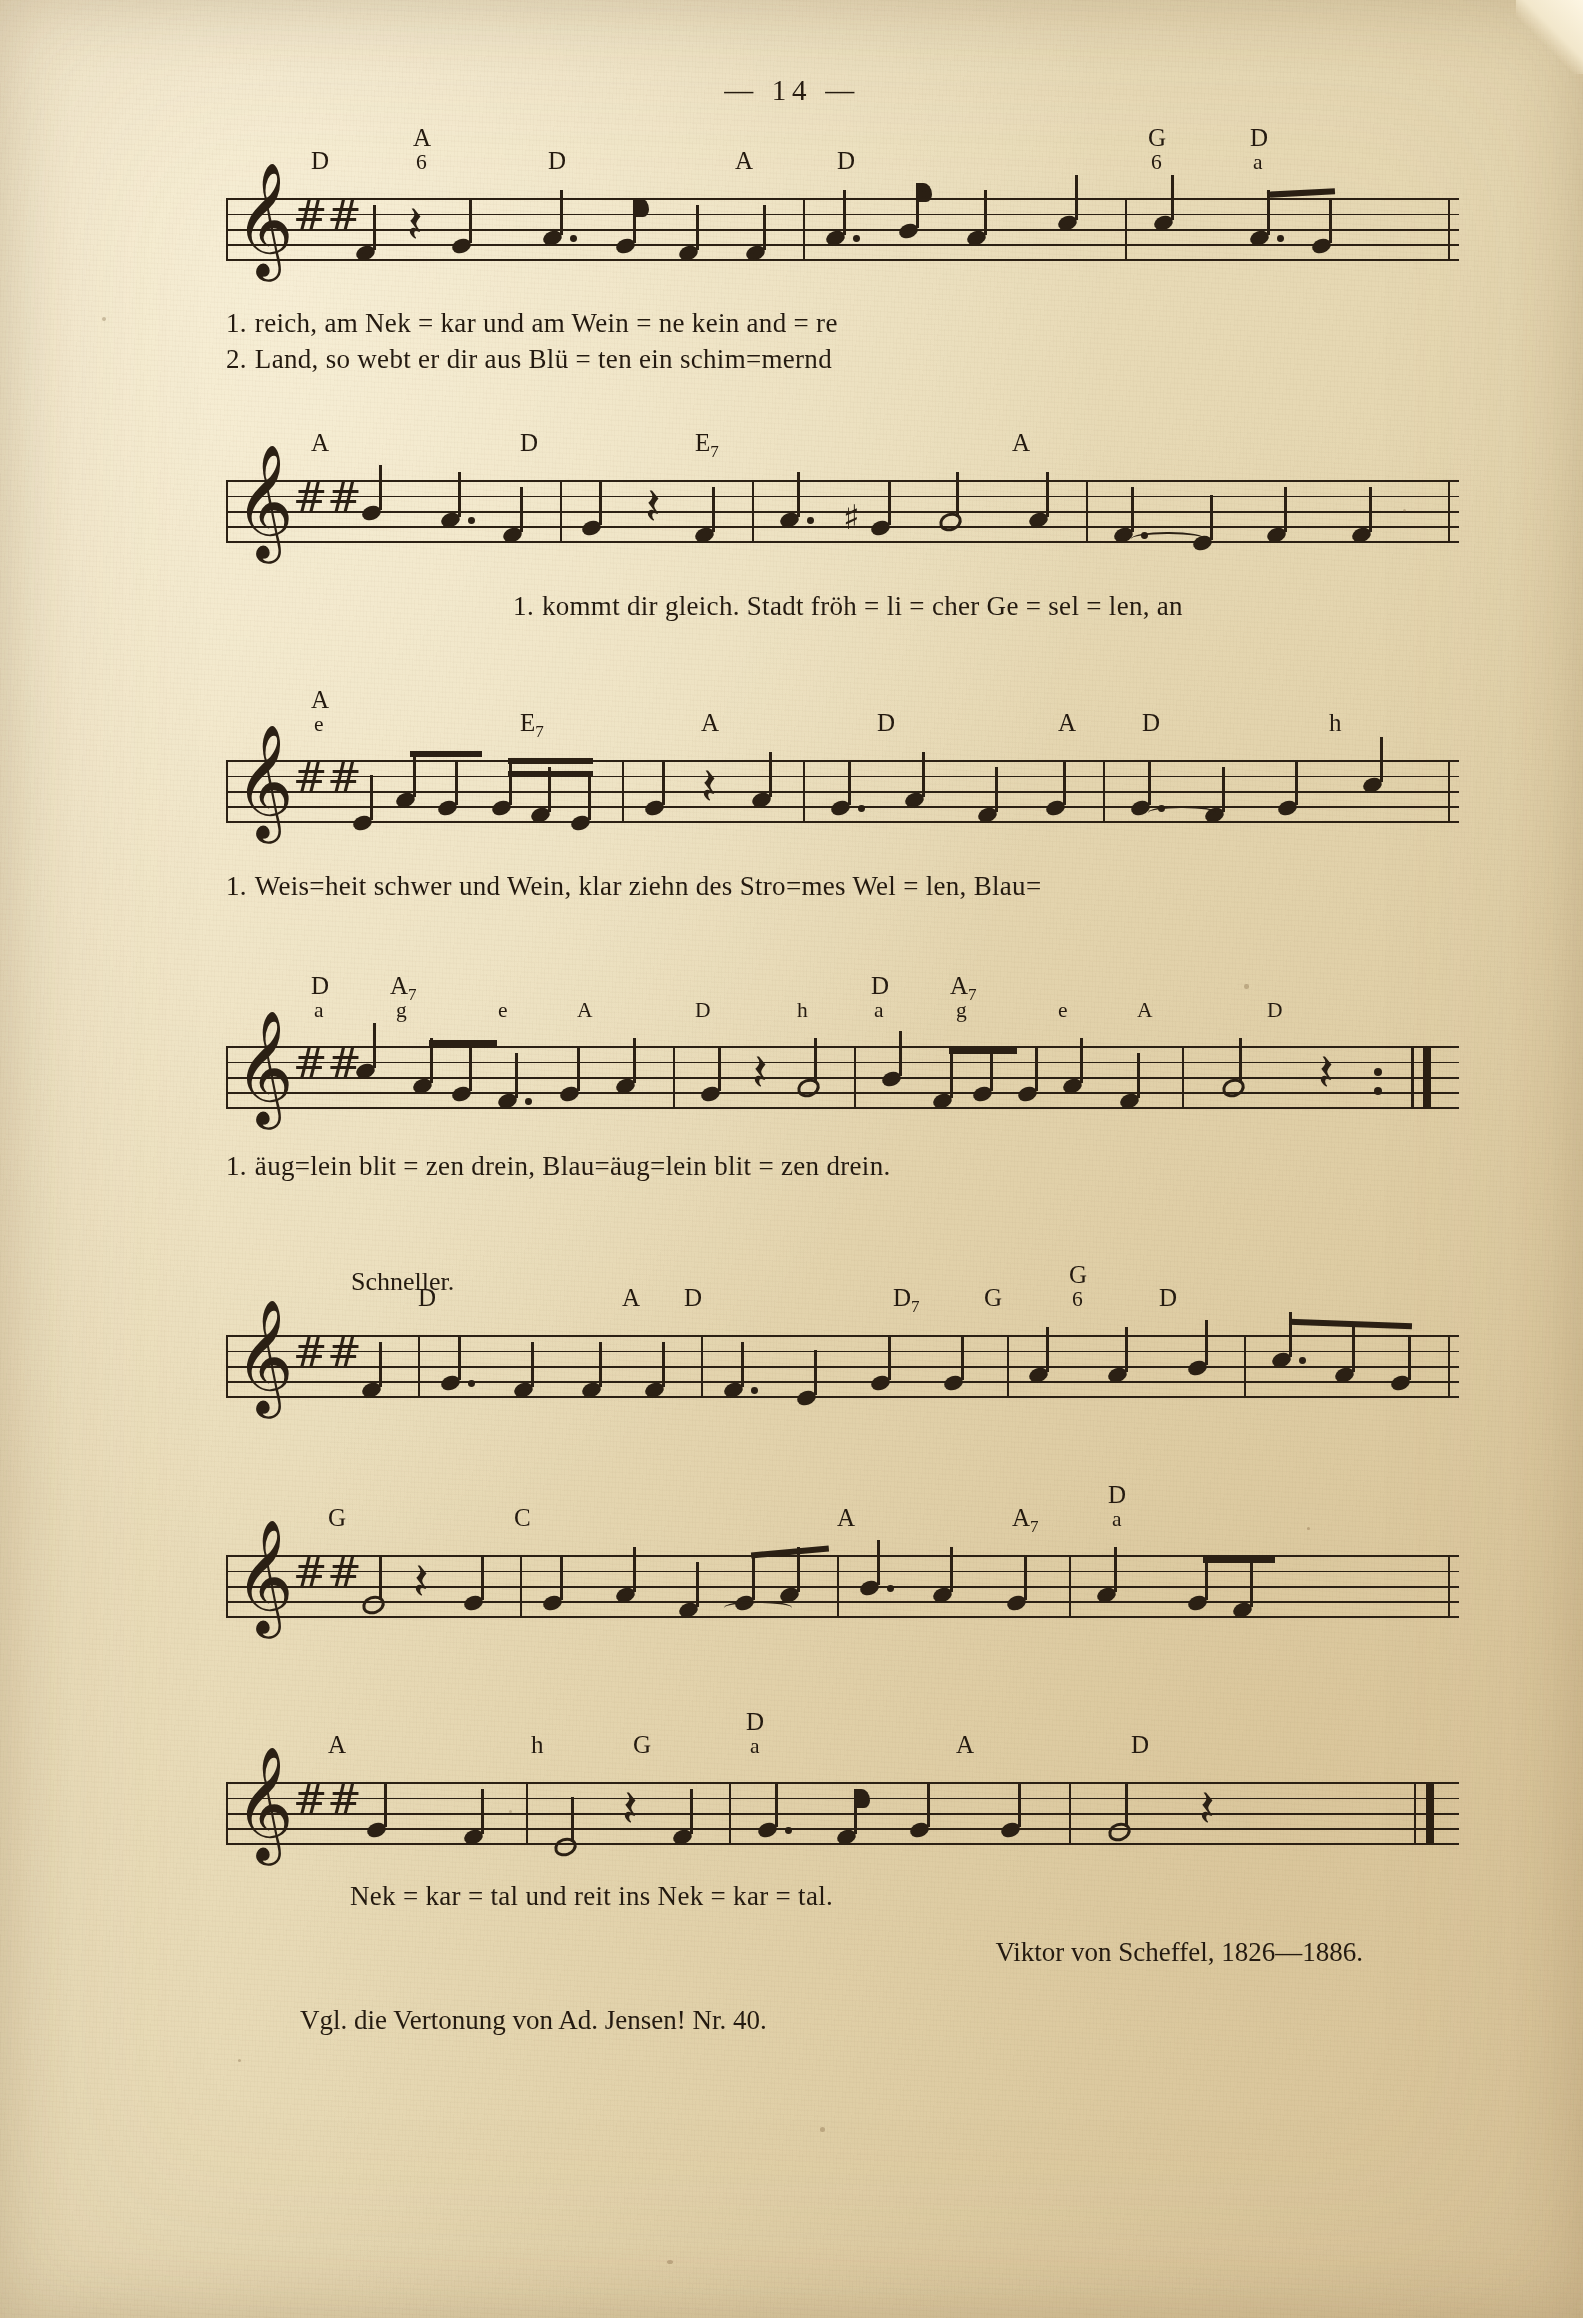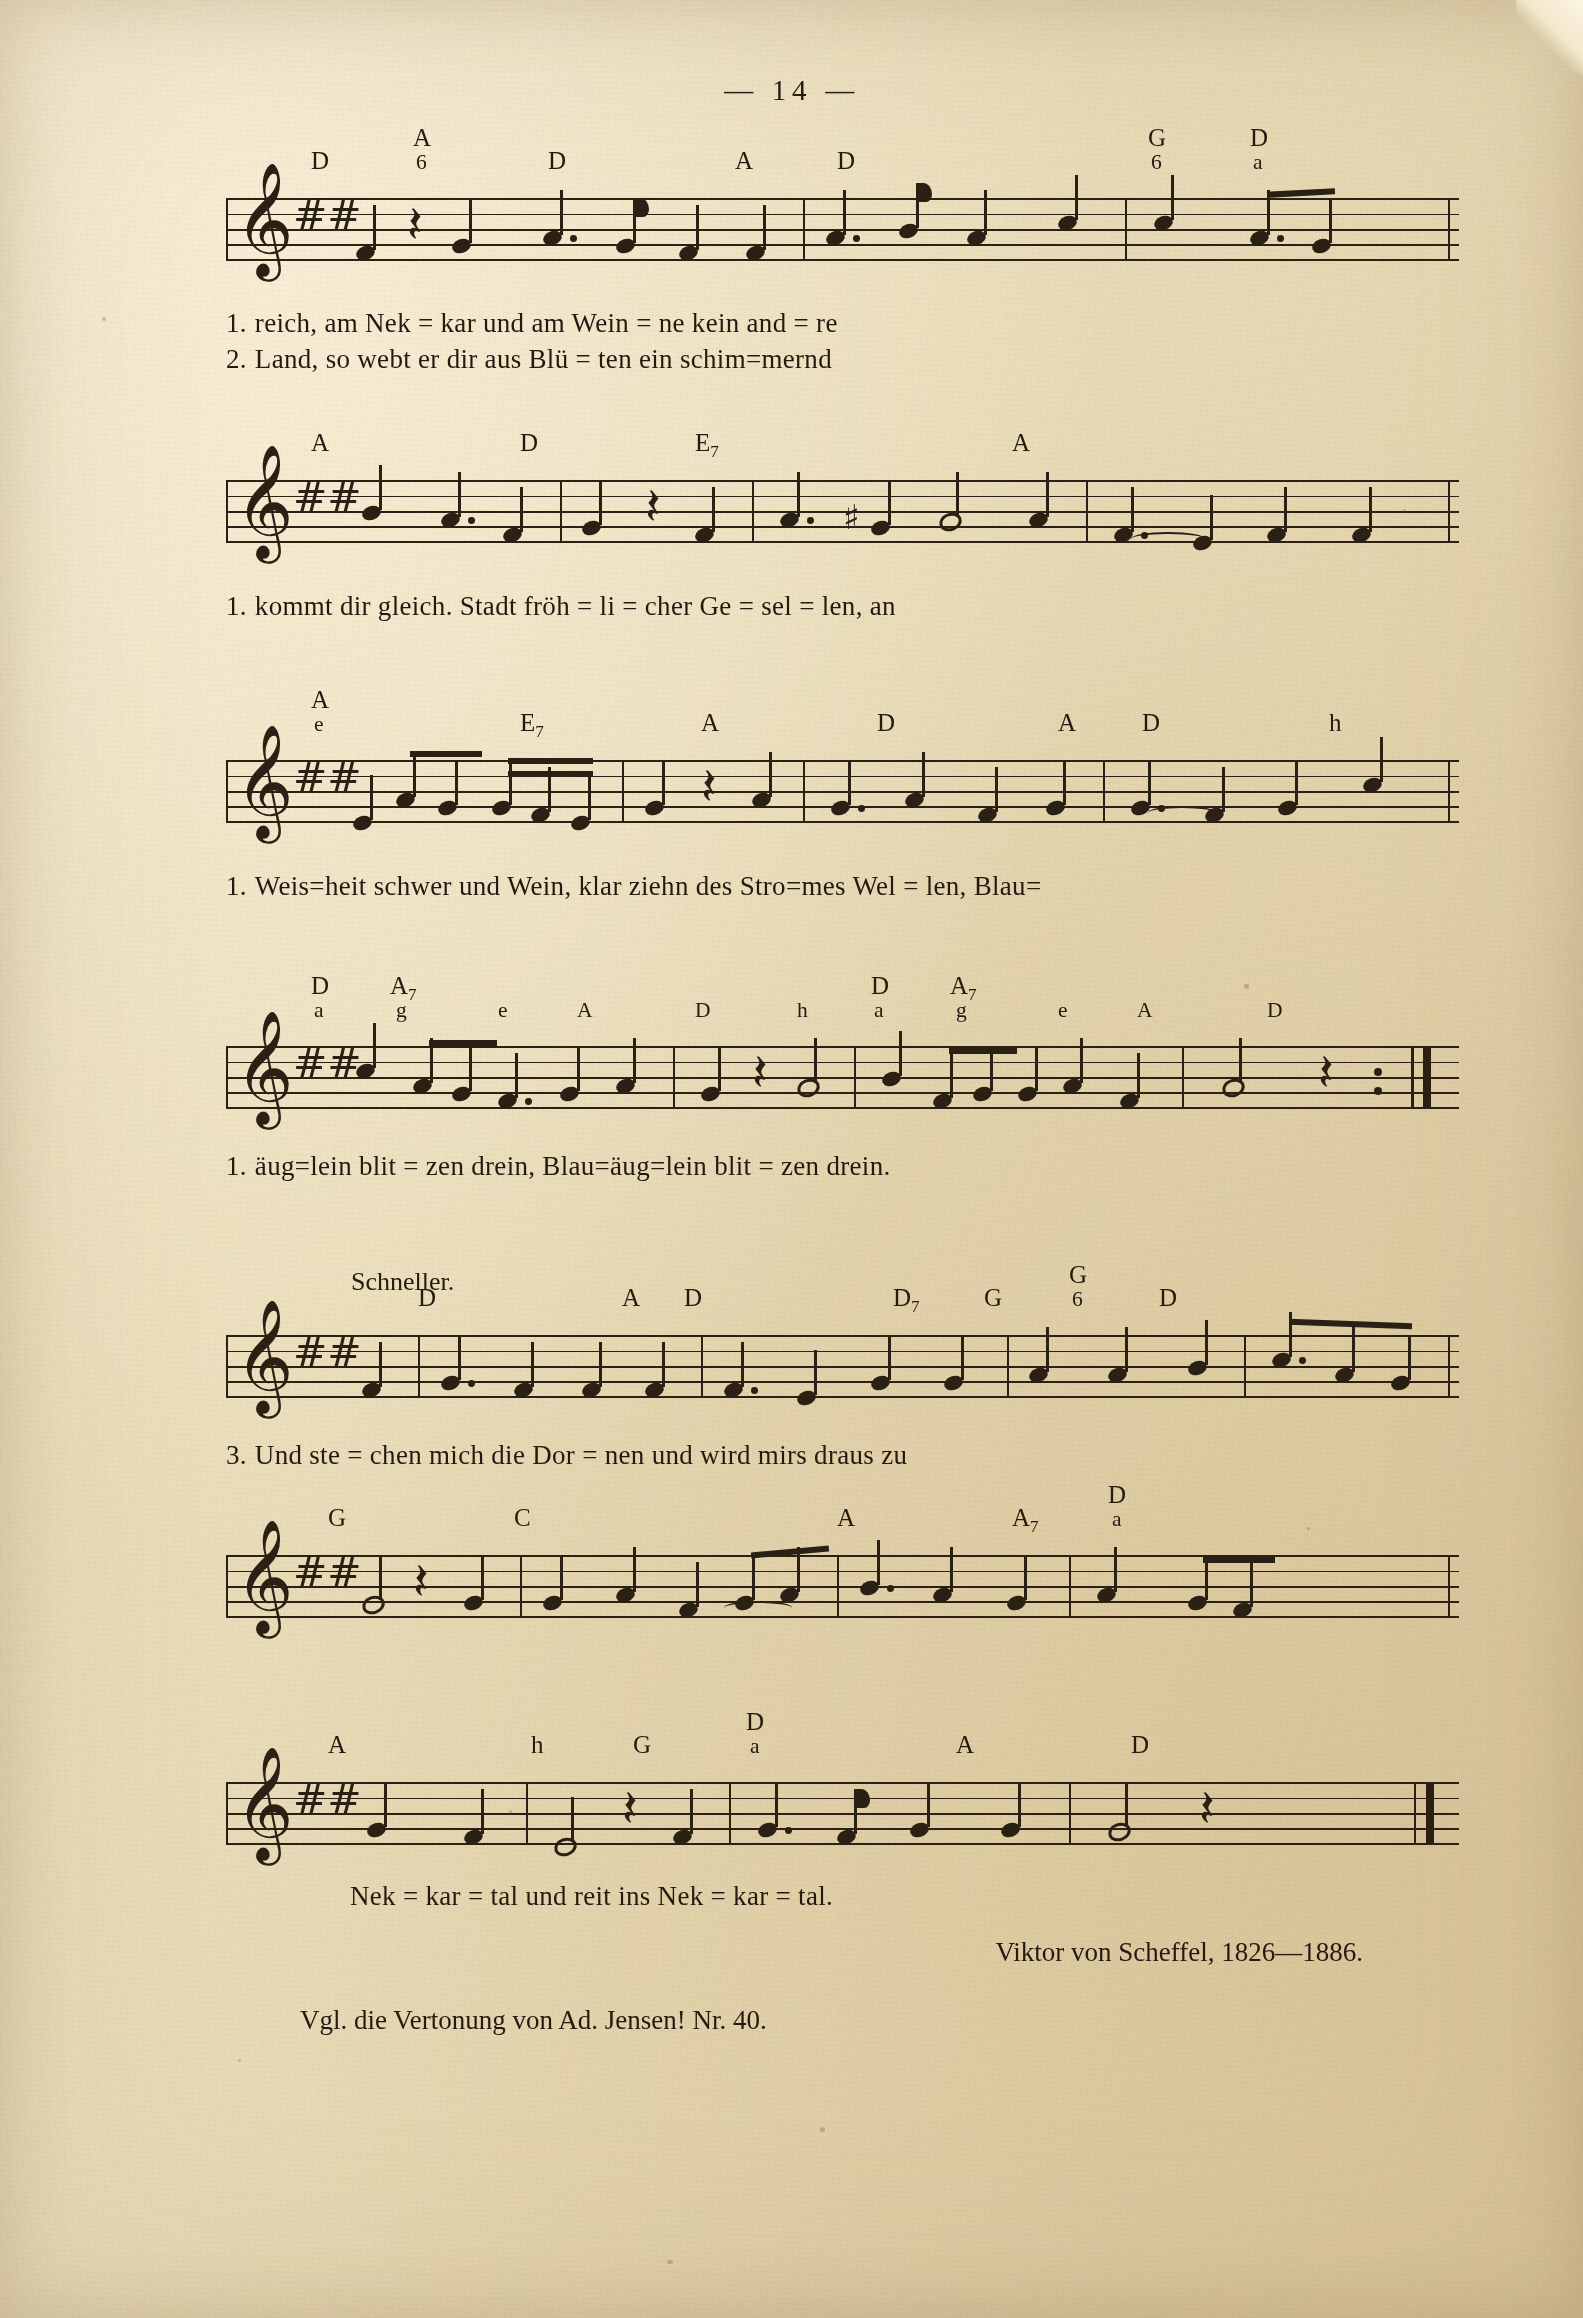--- a/index.html
+++ b/index.html
@@ -443,21 +443,21 @@
           </div>
         <div class="slur" style="left:905px; top:63px; width:74px;"></div>
         <div class="barline" style="left:1222px;"></div>
 
         <div class="chord" style="left:85px; top:-40px;">A</div>
         <div class="chord" style="left:294px; top:-40px;">D</div>
         <div class="chord" style="left:469px; top:-40px;">E<sub>7</sub></div>
         <div class="chord" style="left:786px; top:-40px;">A</div>
       </div>
     </div>
-    <div class="lyric" style="top:591px;">
+    <div class="lyric" style="top:591px;text-align:center;">
       <span class="num">1.</span><span>kommt  dir  gleich. Stadt  fröh = li = cher   Ge = sel = len,   an</span>
     </div>
 
     <div class="system" style="top:749px;">
       <div class="staff">
         <div class="lines">
             <i></i>
             <i></i>
             <i></i>
             <i></i>
@@ -753,23 +753,20 @@
         <div class="chord" style="left:192px; top:-40px;">D</div>
         <div class="chord" style="left:396px; top:-40px;">A</div>
         <div class="chord" style="left:458px; top:-40px;">D</div>
         <div class="chord" style="left:667px; top:-40px;">D<sub>7</sub></div>
         <div class="chord" style="left:758px; top:-40px;">G</div>
         <div class="chord" style="left:843px; top:-63px;">G</div>
         <div class="chord small" style="left:846px; top:-37px;">6</div>
         <div class="chord" style="left:933px; top:-40px;">D</div>
       </div>
     </div>
-    <div class="lyric" style="top:1440px;">
-      <span class="num">3.</span><span>Und   ste = chen mich  die   Dor = nen und wird mirs draus zu</span>
-    </div>
 
     <div class="system" style="top:1544px;">
       <div class="staff">
         <div class="lines">
             <i></i>
             <i></i>
             <i></i>
             <i></i>
             <i></i>
           </div>

